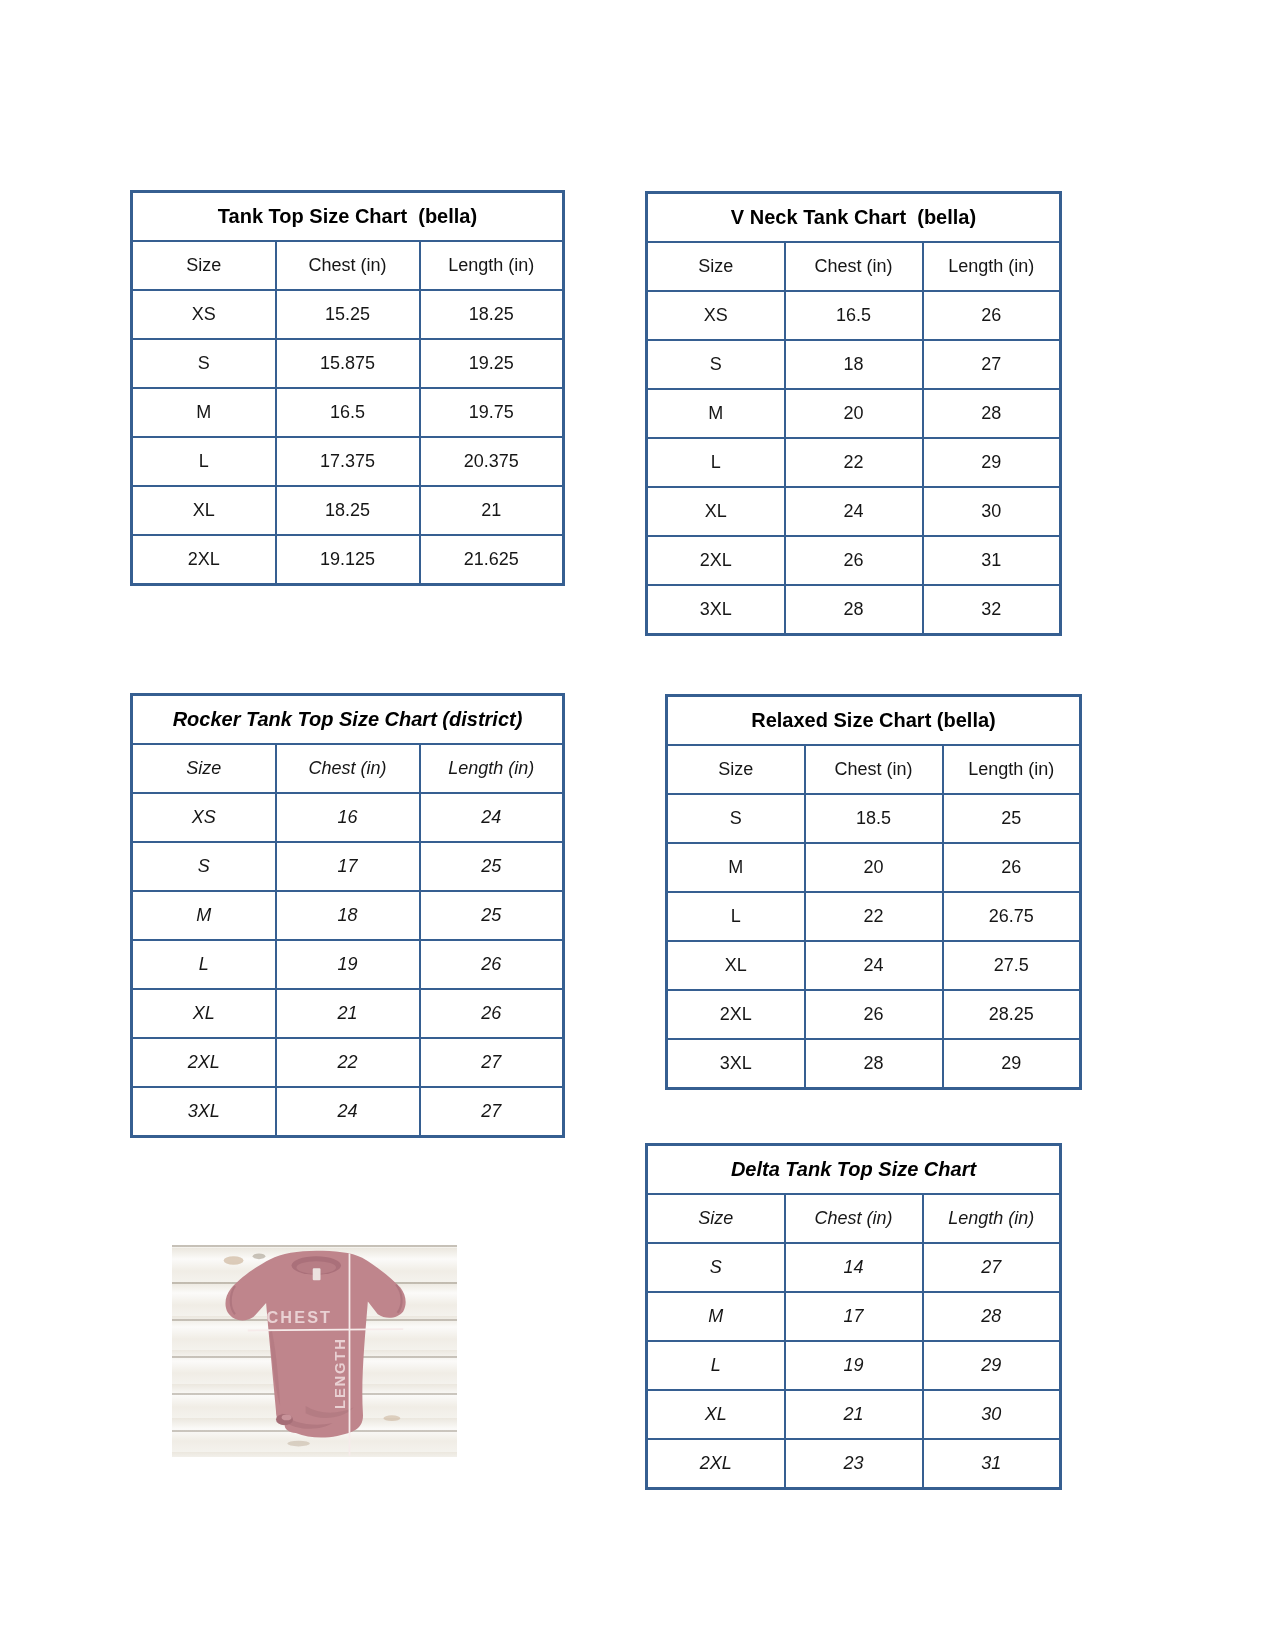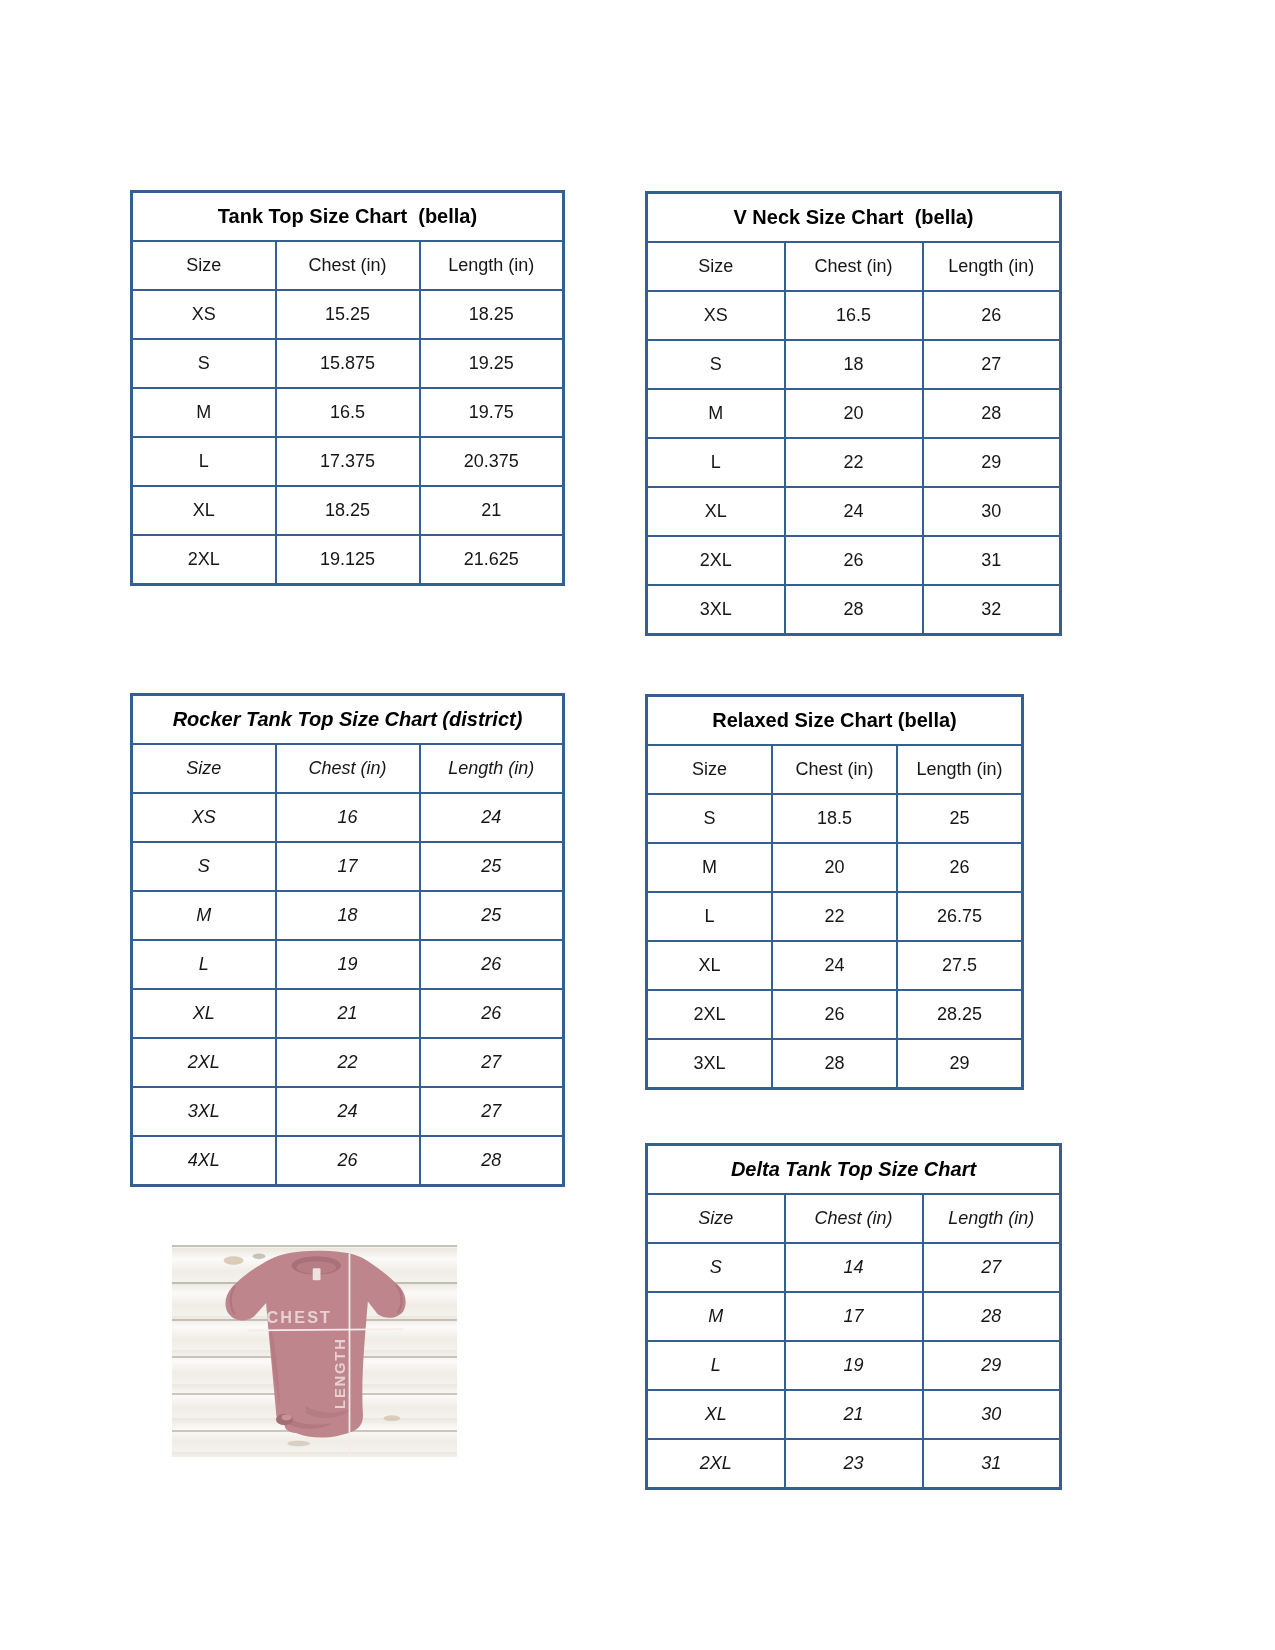--- a/index.html
+++ b/index.html
@@ -7,21 +7,21 @@
     width: 1275px; height: 1650px; position: relative;
     font-family: "Liberation Sans", sans-serif;
     -webkit-font-smoothing: antialiased;
   }
   .page { position: absolute; left: 0; top: 0; width: 1275px; height: 1650px; background: #ffffff; }
 
   .table-box { position: absolute; }
   #tbl-0 { left: 130px; top: 190px; width: 435px; }
   #tbl-1 { left: 645px; top: 191px; width: 417px; }
   #tbl-2 { left: 130px; top: 693px; width: 435px; font-style: italic; }
-  #tbl-3 { left: 645px; top: 694px; width: 379px; border-radius: 29px; }
+  #tbl-3 { left: 665px; top: 694px; width: 417px; border-radius: 29px; }
   #tbl-4 { left: 645px; top: 1143px; width: 417px; font-style: italic; }
 
   table.size-table {
     border-collapse: collapse; width: 100%; table-layout: fixed;
     border: 3px solid #365f91;
   }
   table.size-table td {
     border: 2px solid #365f91;
     text-align: center; vertical-align: middle;
     height: 47px; padding: 0;
@@ -94,21 +94,21 @@
             <td>19.125</td>
             <td>21.625</td>
           </tr>
         </tbody>
       </table>
     </div>
   <div class="table-box" id="tbl-1">
       <table class="size-table">
         <tbody>
           <tr class="title-row">
-            <td colspan="3">V Neck Size Chart  (bella)</td>
+            <td colspan="3">V Neck Tank Chart  (bella)</td>
           </tr>
           <tr class="header-row">
             <td>Size</td>
             <td>Chest (in)</td>
             <td>Length (in)</td>
           </tr>
           <tr class="data-row">
             <td>XS</td>
             <td>16.5</td>
             <td>26</td>
@@ -184,25 +184,20 @@
           </tr>
           <tr class="data-row">
             <td>2XL</td>
             <td>22</td>
             <td>27</td>
           </tr>
           <tr class="data-row">
             <td>3XL</td>
             <td>24</td>
             <td>27</td>
-          </tr>
-          <tr class="data-row">
-            <td>4XL</td>
-            <td>26</td>
-            <td>28</td>
           </tr>
         </tbody>
       </table>
     </div>
   <div class="table-box" id="tbl-3">
       <table class="size-table">
         <tbody>
           <tr class="title-row">
             <td colspan="3">Relaxed Size Chart (bella)</td>
           </tr>

